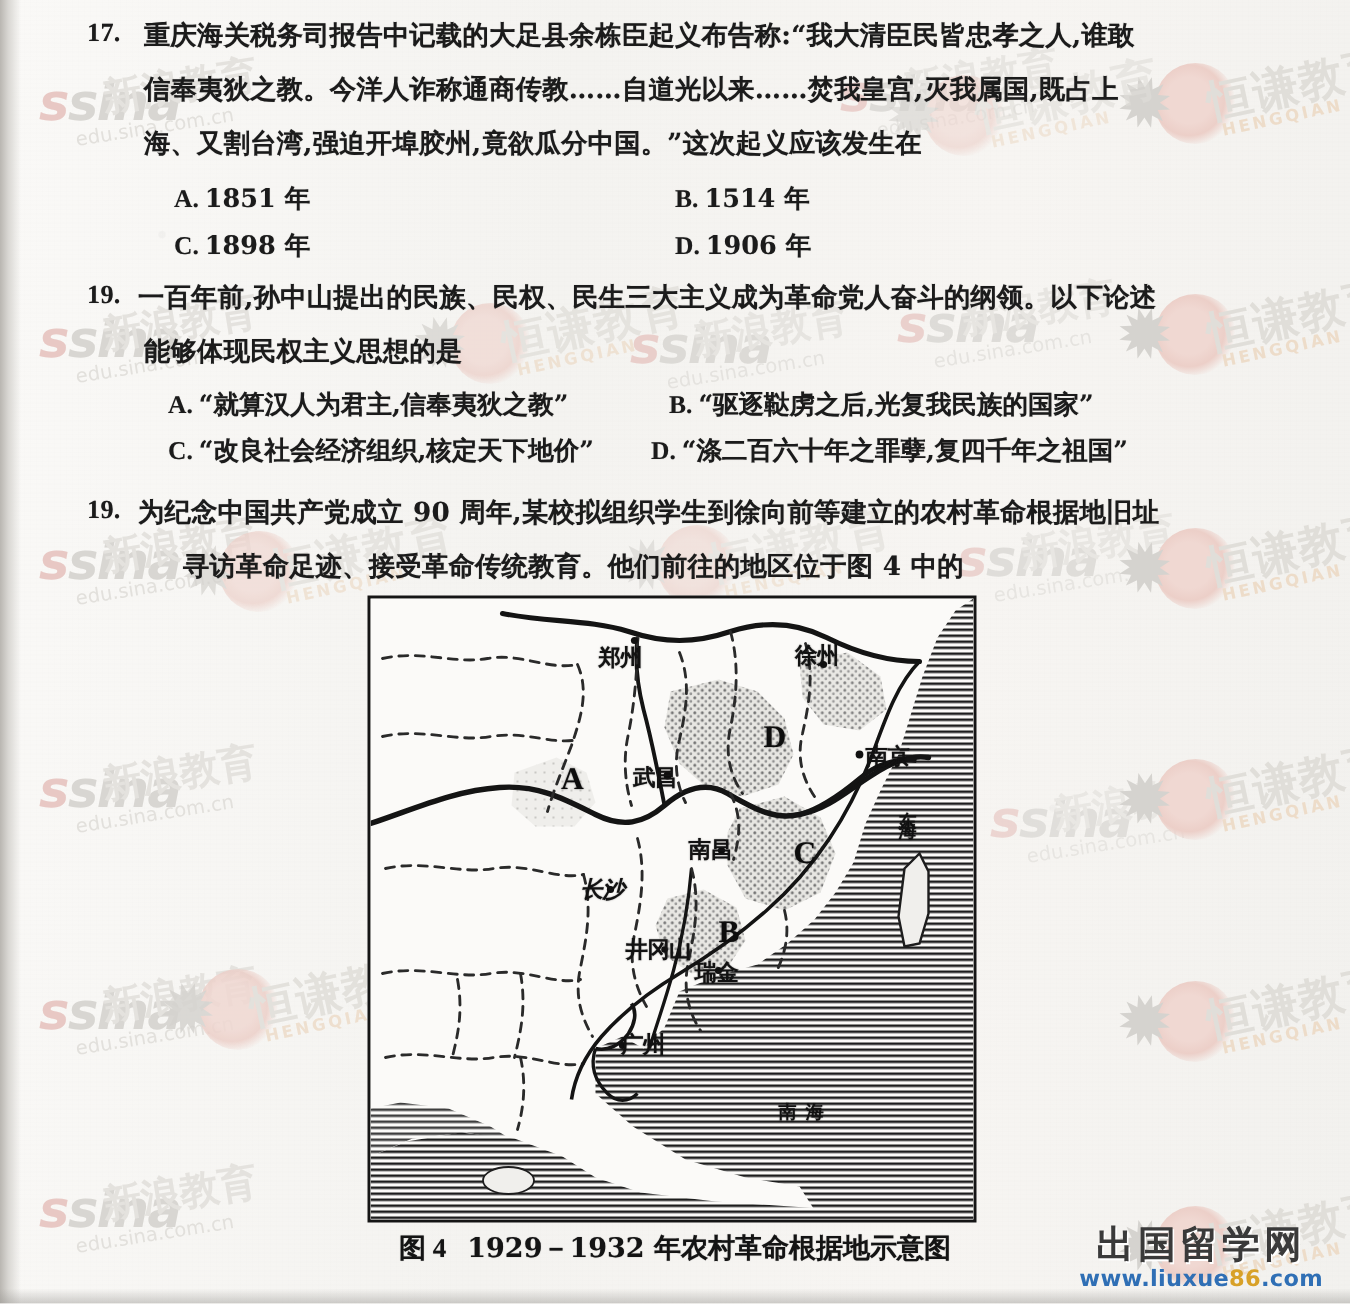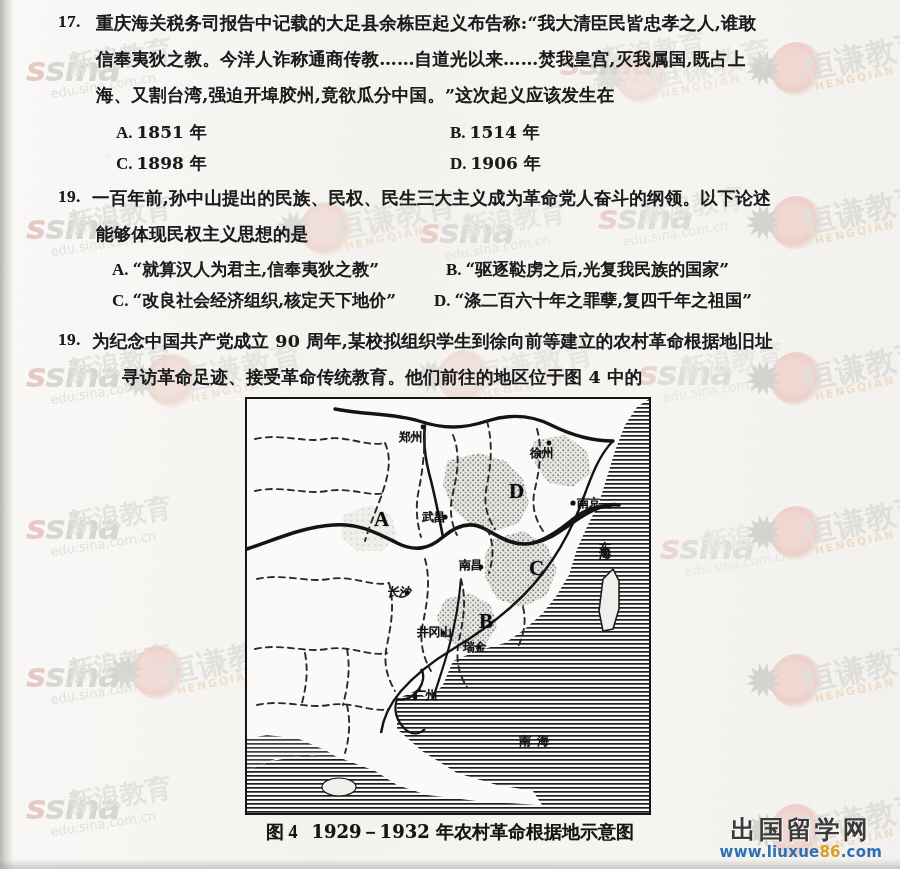--- a/index.html
+++ b/index.html
@@ -90,21 +90,21 @@
     border:2.5px solid #151515;
     background:#fbfaf8;
     overflow:hidden;
   }
   #mapcanvas{position:absolute;inset:0;}
   .mlabel{
     position:absolute;color:#121212;font-weight:bold;white-space:nowrap;
     font-family:"DejaVu Sans","Liberation Sans",sans-serif;
     text-shadow:0 0 1px rgba(0,0,0,.5);
   }
-  .city{font-size:12px;letter-spacing:-.5px;}
+  .city{font-size:15px;letter-spacing:-.5px;}
   .sea{font-size:12px;letter-spacing:1px;}
   .region{
     font-family:"Liberation Serif",serif;font-size:21px;font-weight:bold;
     color:#0d0d0d;text-shadow:0 0 1.2px rgba(0,0,0,.6);
   }
   #legendbox{
     position:absolute;left:198px;top:378px;width:198px;height:22px;
     border:2px solid #141414;background:#fbfaf8;
     display:flex;align-items:center;gap:5px;padding:0 4px;box-sizing:border-box;
   }
@@ -400,21 +400,21 @@
       <circle cx="198" cy="118" r="2.6" fill="#111"></circle>
       <circle cx="326" cy="104" r="2.6" fill="#111"></circle>
       <circle cx="234" cy="168" r="2.4" fill="#111"></circle>
       <circle cx="160" cy="194" r="2.4" fill="#111"></circle>
       <circle cx="196" cy="234" r="2.2" fill="#111"></circle>
       <circle cx="232" cy="248" r="2.4" fill="#111"></circle>
       <circle cx="168" cy="298" r="2.4" fill="#111"></circle>
     </svg>
 
     <div class="mlabel city" style="left:152px;top:30px;">郑州</div>
-    <div class="mlabel city" style="left:283px;top:46px;">徐州</div>
+    <div class="mlabel city" style="left:283px;top:29px;">徐州</div>
     <div class="mlabel city" style="left:175px;top:110px;">武昌</div>
     <div class="mlabel city" style="left:330px;top:96px;">南京</div>
     <div class="mlabel city" style="left:212px;top:158px;">南昌</div>
     <div class="mlabel city" style="left:140px;top:185px;font-style:italic;">长沙</div>
     <div class="mlabel city" style="left:170px;top:225px;">井冈山</div>
     <div class="mlabel city" style="left:216px;top:240px;">瑞金</div>
     <div class="mlabel city" style="left:167px;top:288px;">广州</div>
 
     <div class="mlabel sea" style="left:349px;top:132px;writing-mode:vertical-rl;">东 海</div>
     <div class="mlabel sea" style="left:272px;top:334px;">南 海</div>

